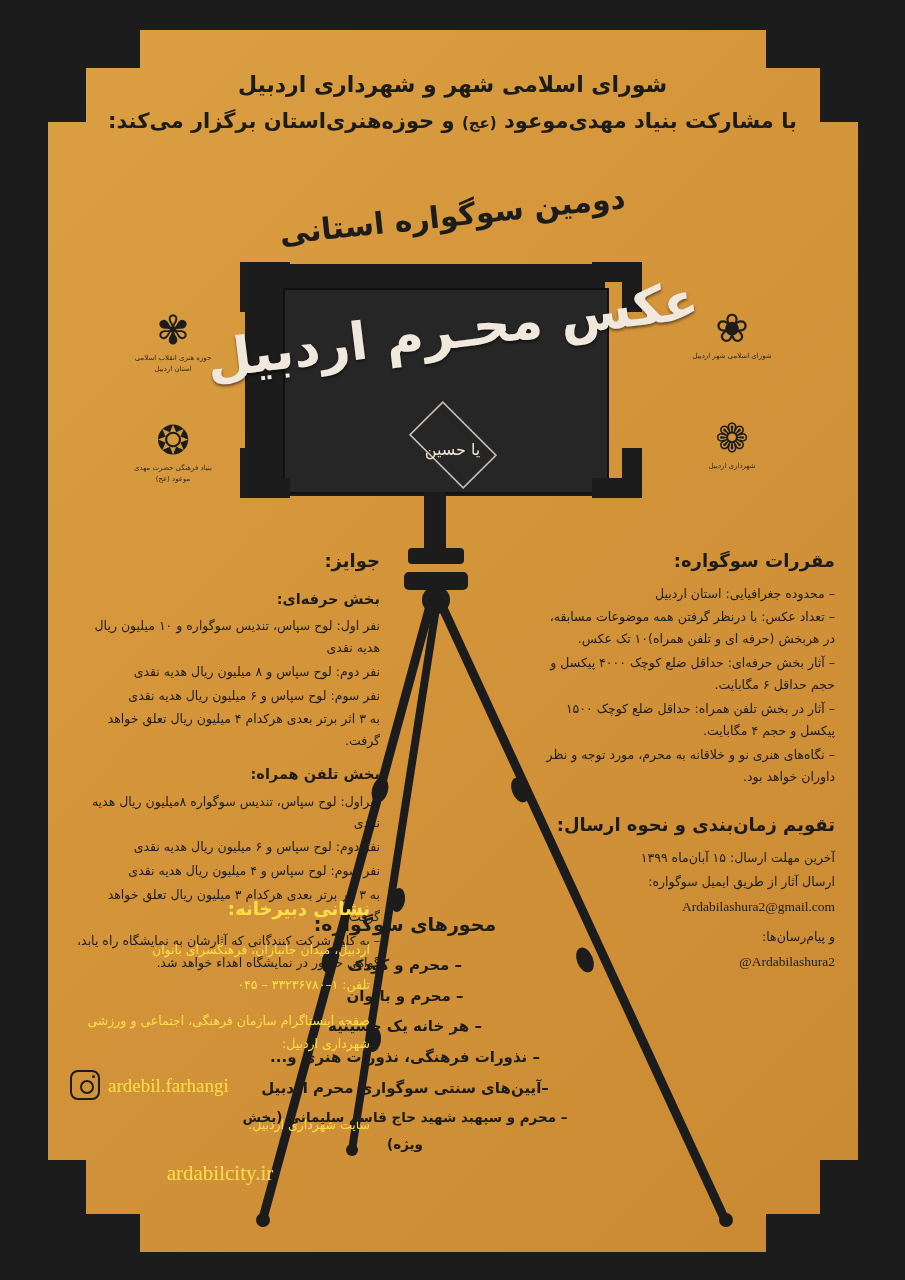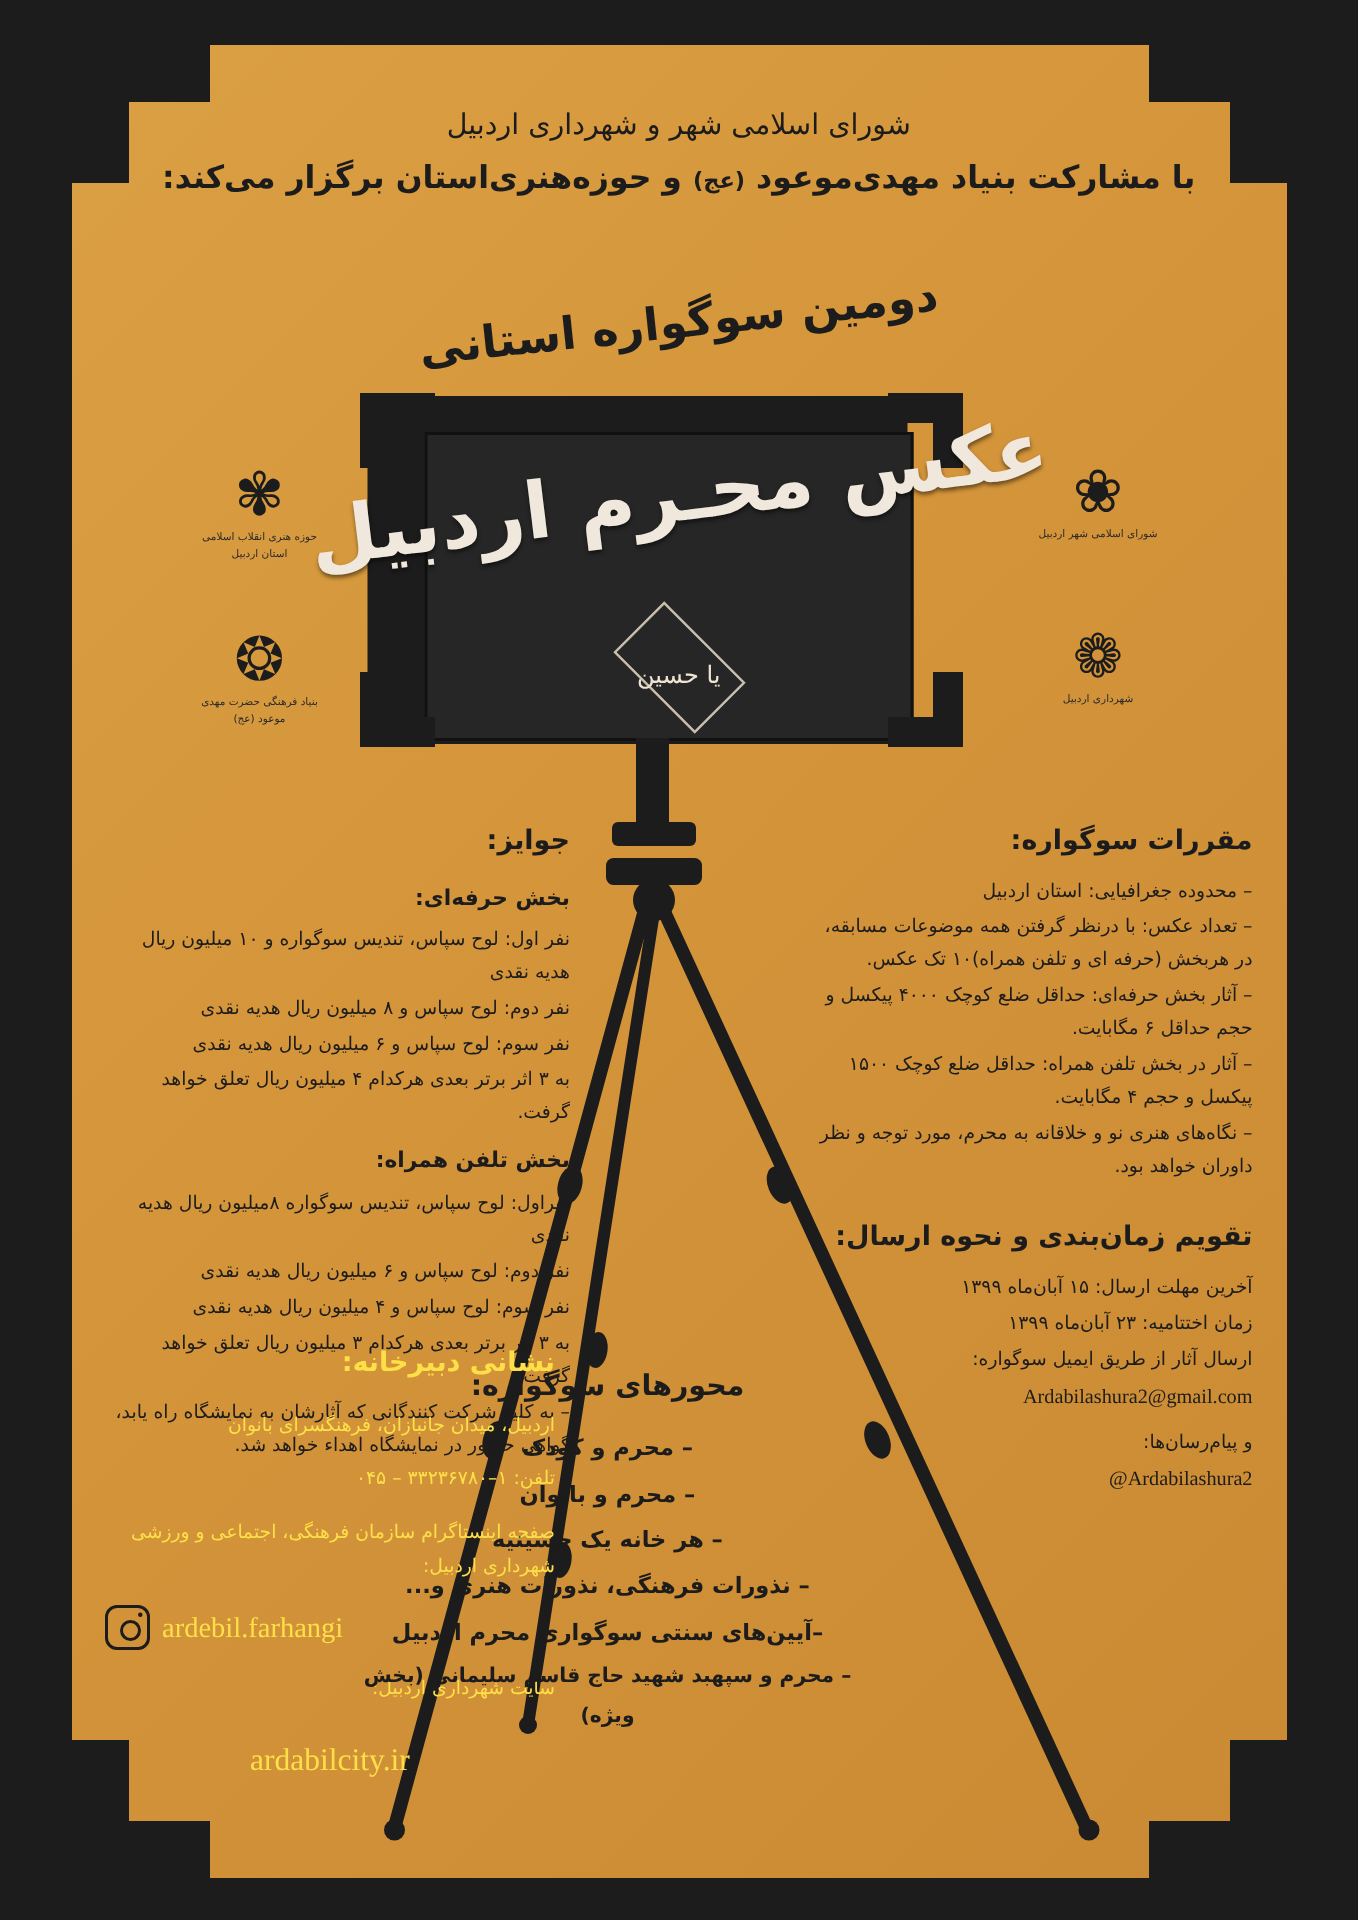--- a/index.html
+++ b/index.html
@@ -43,22 +43,22 @@
 
   
   .header {
     position: absolute;
     left: 0; right: 0;
     top: 72px;
     text-align: center;
     color: #1c1c1c;
   }
   .header .line1 {
-    font-size: 19px;
-    font-weight: normal;
+    font-size: 22px;
+    font-weight: bold;
     letter-spacing: 0;
     margin-bottom: 12px;
   }
   .header .line2 {
     font-size: 21px;
     font-weight: bold;
   }
   .header .line2 .small {
     font-size: 15px;
   }
@@ -364,21 +364,20 @@
   <div class="col col-right">
     <h3>مقررات سوگواره:</h3>
     <p>– محدوده جغرافیایی: استان اردبیل</p>
     <p>– تعداد عکس: با درنظر گرفتن همه موضوعات مسابقه، در هر‌بخش (حرفه ای و تلفن همراه)۱۰ تک عکس.</p>
     <p>– آثار بخش حرفه‌ای: حداقل ضلع کوچک ۴۰۰۰ پیکسل و حجم حداقل ۶ مگابایت.</p>
     <p>– آثار در بخش تلفن همراه: حداقل ضلع کوچک ۱۵۰۰ پیکسل و حجم ۴ مگابایت.</p>
     <p>– نگاه‌های هنری نو و خلاقانه به محرم، مورد توجه و نظر داوران خواهد بود.</p>
 
     <h3 style="margin-top:22px;">تقویم زمان‌بندی و نحوه ارسال:</h3>
     <p>آخرین مهلت ارسال: ۱۵ آبان‌ماه ۱۳۹۹</p>
-    <p>زمان اختتامیه: ۲۳ آبان‌ماه ۱۳۹۹</p>
     <p>ارسال آثار از طریق ایمیل سوگواره:</p>
     <p class="email-line">Ardabilashura2@gmail.com</p>
     <p style="margin-top:8px;">و پیام‌رسان‌ها:</p>
     <p class="email-line">@Ardabilashura2</p>
   </div>
 
   <div class="col col-left">
     <h3 style="text-align:right;">جوایز:</h3>
     <h4 style="text-align:right;">بخش حرفه‌ای:</h4>
     <p style="text-align:right;">نفر اول: لوح سپاس، تندیس سوگواره و ۱۰ میلیون ریال هدیه نقدی</p>

